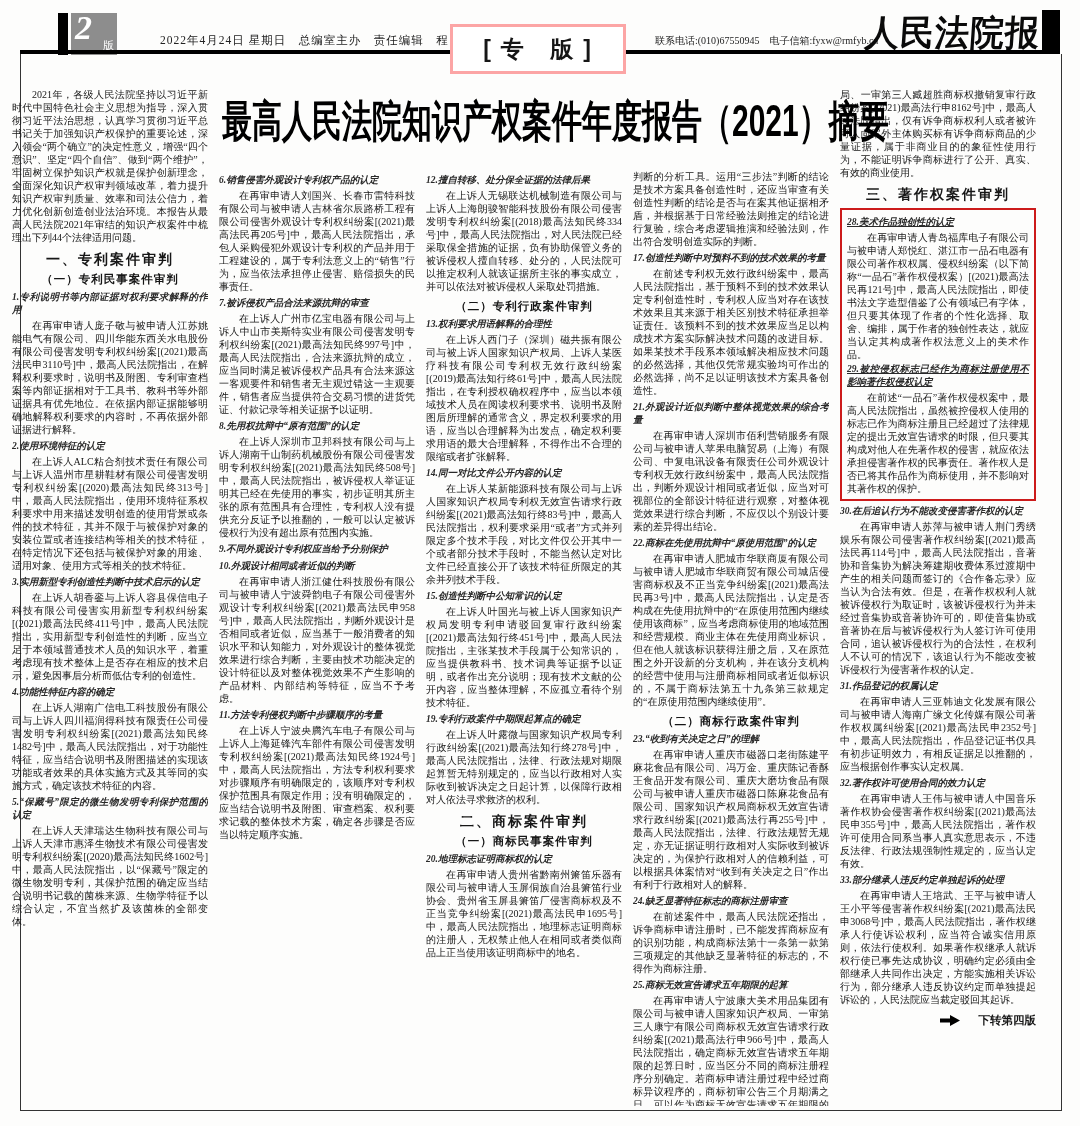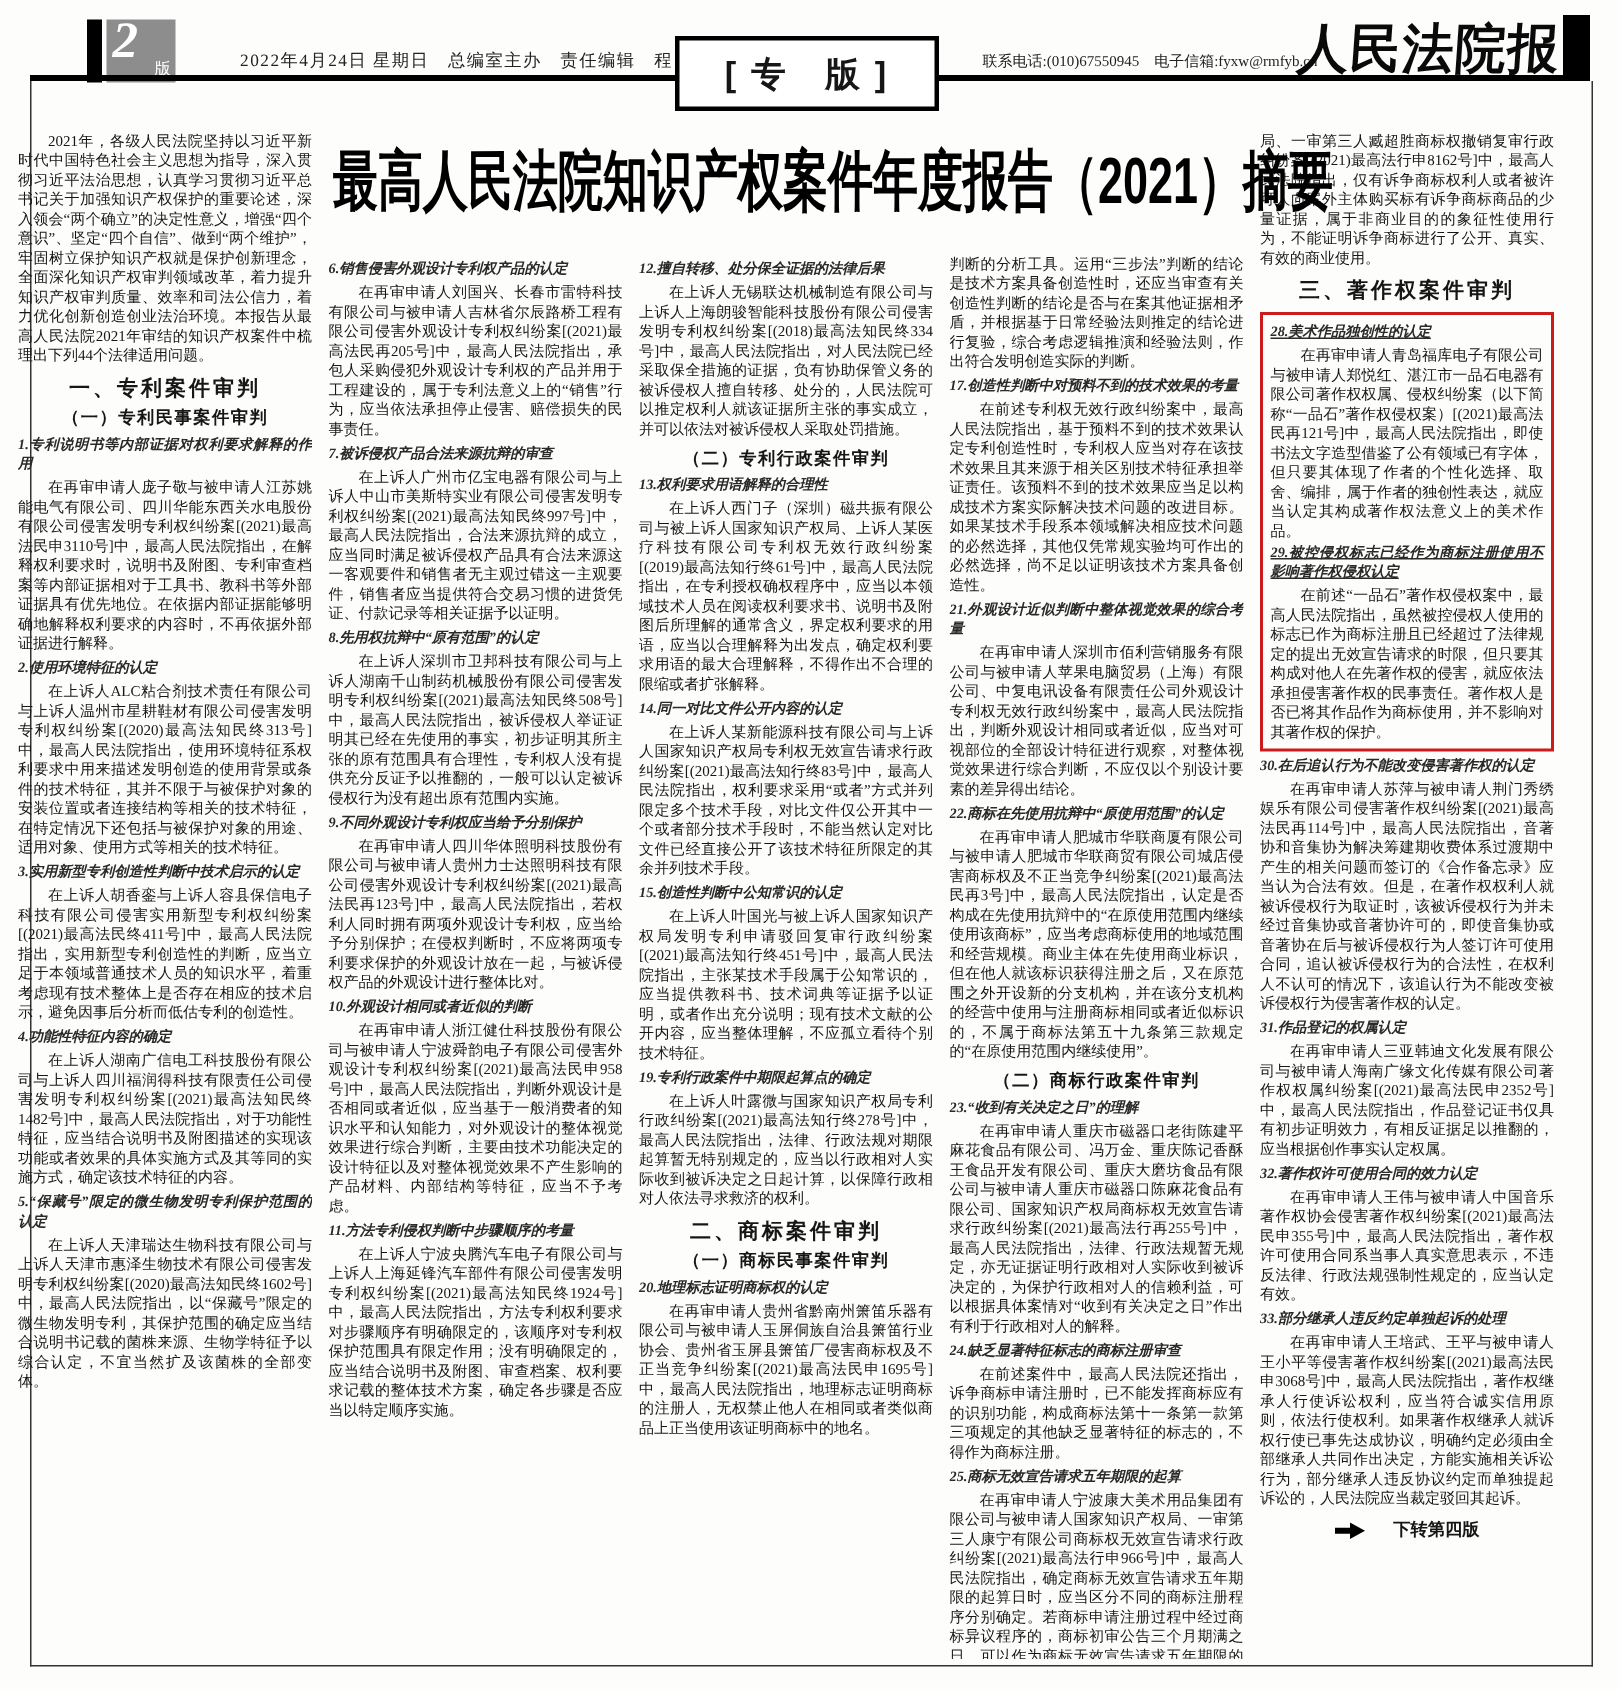--- a/index.html
+++ b/index.html
@@ -14,21 +14,21 @@
   .badge-box{width:46px;background:#8d8d8d;position:relative;}
   .badge-num{position:absolute;left:4px;top:-4px;font-size:34px;font-weight:bold;font-style:italic;color:#fff;}
   .badge-ban{position:absolute;right:3px;bottom:2px;font-size:11px;color:#fff;
              font-family:"Liberation Sans","DejaVu Sans",sans-serif;}
   .dateline{position:absolute;left:160px;top:33px;width:420px;font-size:11.5px;letter-spacing:1px;color:#222;}
   .contact{position:absolute;left:655px;top:34px;width:260px;font-size:10px;color:#222;}
   .masthead{position:absolute;right:40px;top:10px;font-size:34px;font-weight:bold;letter-spacing:1px;
             transform:skewX(-4deg) scaleY(1.05);transform-origin:center;color:#0a0a0a;}
   .mast-block{position:absolute;left:1042px;top:10px;width:18px;height:44px;background:#000;}
   .section-tag{position:absolute;left:450px;top:24px;width:176px;height:50px;background:#fff;
-               border:3px solid #000000;z-index:3;display:flex;align-items:center;justify-content:center;
+               border:3px solid #fca5a5;z-index:3;display:flex;align-items:center;justify-content:center;
                font-family:"Liberation Sans","DejaVu Sans",sans-serif;
                font-size:23px;font-weight:bold;letter-spacing:10px;padding-left:8px;box-sizing:border-box;}
   
   .headline{position:absolute;left:222px;top:92px;width:626px;height:72px;z-index:2;
             font-family:"Liberation Sans","DejaVu Sans",sans-serif;
             font-size:30px;font-weight:900;letter-spacing:0px;white-space:nowrap;
             transform:scaleY(1.45);transform-origin:top center;text-align:center;color:#000;}
   
   .columns{position:absolute;left:12px;top:88px;width:1024px;height:1018px;}
   .col{position:absolute;width:196px;height:1018px;overflow:hidden;
@@ -40,21 +40,21 @@
   .col[data-column="4"]{left:828px;}
   .para{margin:0;text-indent:2em;}
   .para.noindent{text-indent:0;}
   .item-title{margin:4px 0 2px;text-indent:0;font-style:italic;font-weight:bold;color:#2a2a2a;font-size:9.5px;}
   .sec-h1{font-family:Liberation Serif, serif;font-weight:bold;font-size:14px;
           text-align:center;margin:9px 0 7px;letter-spacing:2px;}
   .sec-h2{font-family:Liberation Sans, sans-serif;font-weight:bold;font-size:11.5px;
           text-align:center;margin:7px 0 5px;letter-spacing:1px;}
   .red-box{border:2.5px solid #cc1b1b;padding:4px 5px;margin:2px 0 4px;}
   .red-box .item-title{margin-top:2px;text-decoration:underline;}
-  .continue{display:flex;justify-content:center;align-items:center;gap:19px;margin-top:8px;
+  .continue{display:flex;justify-content:flex-end;align-items:center;gap:19px;margin-top:8px;
             font-family:Liberation Sans, sans-serif;font-weight:bold;font-size:11.5px;}
   .continue svg{display:block;}
 </style>
 </head>
 <body>
 
 <div class="page">
 
   <div class="badge-wrap">
     <div class="badge-bar"></div>
@@ -90,21 +90,20 @@
         <p class="para">在上诉人天津瑞达生物科技有限公司与上诉人天津市惠泽生物技术有限公司侵害发明专利权纠纷案[(2020)最高法知民终1602号]中，最高人民法院指出，以“保藏号”限定的微生物发明专利，其保护范围的确定应当结合说明书记载的菌株来源、生物学特征予以综合认定，不宜当然扩及该菌株的全部变体。</p>
       </div>
     <div class="col" data-column="1">
         <p class="item-title">6.销售侵害外观设计专利权产品的认定</p>
         <p class="para">在再审申请人刘国兴、长春市雷特科技有限公司与被申请人吉林省尔辰路桥工程有限公司侵害外观设计专利权纠纷案[(2021)最高法民再205号]中，最高人民法院指出，承包人采购侵犯外观设计专利权的产品并用于工程建设的，属于专利法意义上的“销售”行为，应当依法承担停止侵害、赔偿损失的民事责任。</p>
         <p class="item-title">7.被诉侵权产品合法来源抗辩的审查</p>
         <p class="para">在上诉人广州市亿宝电器有限公司与上诉人中山市美斯特实业有限公司侵害发明专利权纠纷案[(2021)最高法知民终997号]中，最高人民法院指出，合法来源抗辩的成立，应当同时满足被诉侵权产品具有合法来源这一客观要件和销售者无主观过错这一主观要件，销售者应当提供符合交易习惯的进货凭证、付款记录等相关证据予以证明。</p>
         <p class="item-title">8.先用权抗辩中“原有范围”的认定</p>
         <p class="para">在上诉人深圳市卫邦科技有限公司与上诉人湖南千山制药机械股份有限公司侵害发明专利权纠纷案[(2021)最高法知民终508号]中，最高人民法院指出，被诉侵权人举证证明其已经在先使用的事实，初步证明其所主张的原有范围具有合理性，专利权人没有提供充分反证予以推翻的，一般可以认定被诉侵权行为没有超出原有范围内实施。</p>
         <p class="item-title">9.不同外观设计专利权应当给予分别保护</p>
-        <p class="para">在再审申请人四川华体照明科技股份有限公司与被申请人贵州力士达照明科技有限公司侵害外观设计专利权纠纷案[(2021)最高法民再123号]中，最高人民法院指出，若权利人同时拥有两项外观设计专利权，应当给予分别保护；在侵权判断时，不应将两项专利要求保护的外观设计放在一起，与被诉侵权产品的外观设计进行整体比对。</p>
         <p class="item-title">10.外观设计相同或者近似的判断</p>
         <p class="para">在再审申请人浙江健仕科技股份有限公司与被申请人宁波舜韵电子有限公司侵害外观设计专利权纠纷案[(2021)最高法民申958号]中，最高人民法院指出，判断外观设计是否相同或者近似，应当基于一般消费者的知识水平和认知能力，对外观设计的整体视觉效果进行综合判断，主要由技术功能决定的设计特征以及对整体视觉效果不产生影响的产品材料、内部结构等特征，应当不予考虑。</p>
         <p class="item-title">11.方法专利侵权判断中步骤顺序的考量</p>
         <p class="para">在上诉人宁波央腾汽车电子有限公司与上诉人上海延锋汽车部件有限公司侵害发明专利权纠纷案[(2021)最高法知民终1924号]中，最高人民法院指出，方法专利权利要求对步骤顺序有明确限定的，该顺序对专利权保护范围具有限定作用；没有明确限定的，应当结合说明书及附图、审查档案、权利要求记载的整体技术方案，确定各步骤是否应当以特定顺序实施。</p>
       </div>
     <div class="col" data-column="2">
         <p class="item-title">12.擅自转移、处分保全证据的法律后果</p>
         <p class="para">在上诉人无锡联达机械制造有限公司与上诉人上海朗骏智能科技股份有限公司侵害发明专利权纠纷案[(2018)最高法知民终334号]中，最高人民法院指出，对人民法院已经采取保全措施的证据，负有协助保管义务的被诉侵权人擅自转移、处分的，人民法院可以推定权利人就该证据所主张的事实成立，并可以依法对被诉侵权人采取处罚措施。</p>
         <div class="sec-h2">（二）专利行政案件审判</div>
         <p class="item-title">13.权利要求用语解释的合理性</p>

